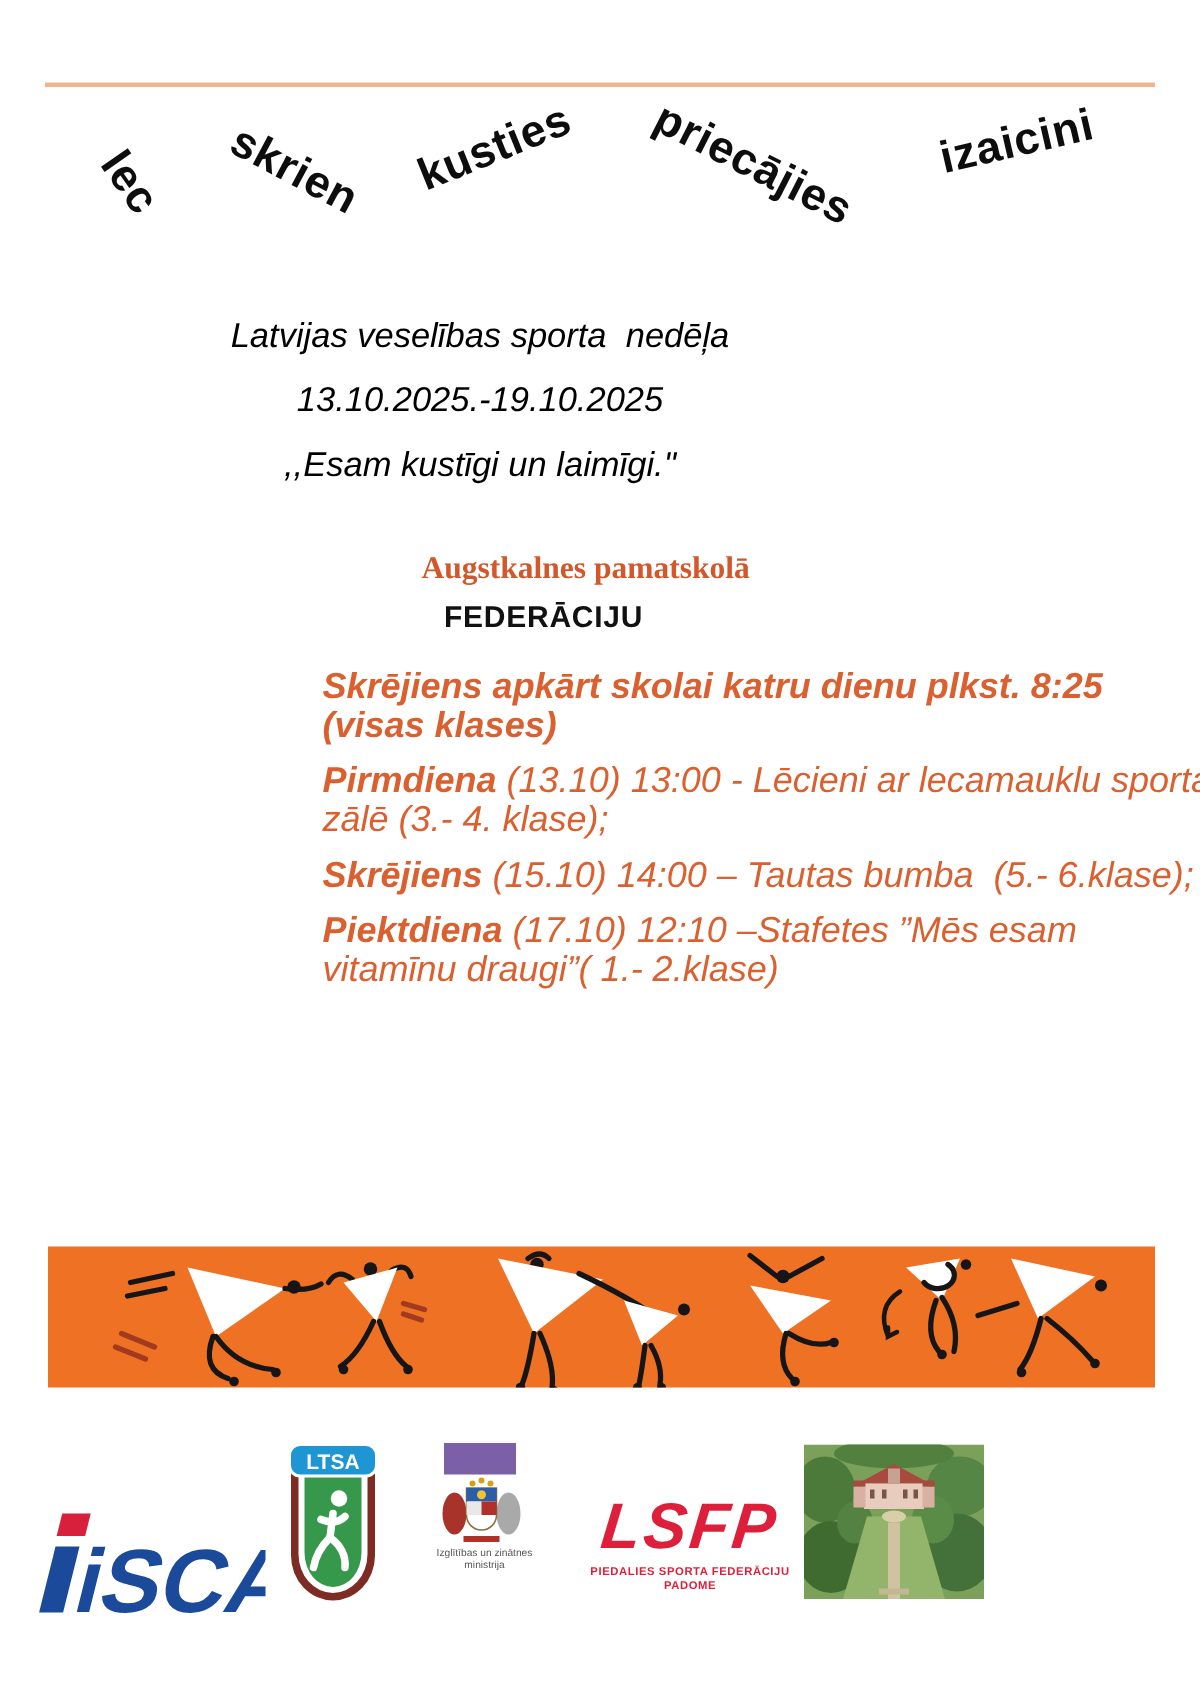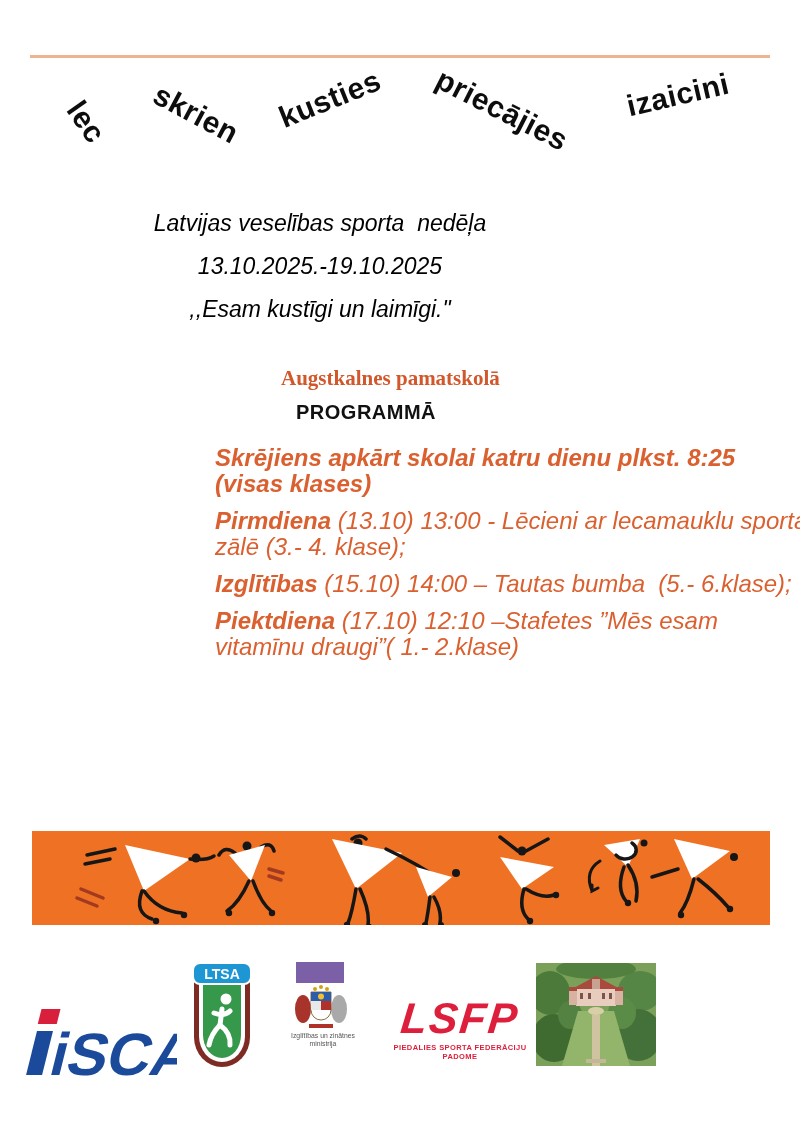--- a/index.html
+++ b/index.html
@@ -60,26 +60,26 @@
   <span class="w w2">skrien</span>
   <span class="w w3">kusties</span>
   <span class="w w4">priecājies</span>
   <span class="w w5">izaicini</span>
 
   <div class="intro-line il1">Latvijas veselības sporta &nbsp;nedēļa</div>
   <div class="intro-line il2">13.10.2025.-19.10.2025</div>
   <div class="intro-line il3">,,Esam kustīgi un laimīgi."</div>
 
   <div class="school">Augstkalnes pamatskolā</div>
-  <div class="programma">PROGRAMMĀ</div>
+  <div class="programma">FEDERĀCIJU</div>
 
   <div class="program">
     <p class="lead">Skrējiens apkārt skolai katru dienu plkst. 8:25 (visas klases)</p>
     <p><span class="day">Pirmdiena</span><span> (13.10) 13:00 - Lēcieni ar lecamauklu sporta zālē (3.- 4. klase);</span></p>
-    <p><span class="day">Izglītības</span><span> (15.10) 14:00 – Tautas bumba &nbsp;(5.- 6.klase);</span></p>
+    <p><span class="day">Skrējiens</span><span> (15.10) 14:00 – Tautas bumba &nbsp;(5.- 6.klase);</span></p>
     <p><span class="day">Piektdiena</span><span> (17.10) 12:10 –Stafetes ”Mēs esam vitamīnu draugi”( 1.- 2.klase)</span></p>
   </div>
 
   <div class="banner">
     <svg viewBox="0 0 738 94">
       <g stroke="#161616" stroke-width="3.5" stroke-linecap="round" fill="none">
 
         <g>
           <path d="M55,24 l28,-6 M53,33 l25,-5"></path>
           <path d="M49,58 l22,9 M45,67 l20,8" stroke="#a23a22"></path>

